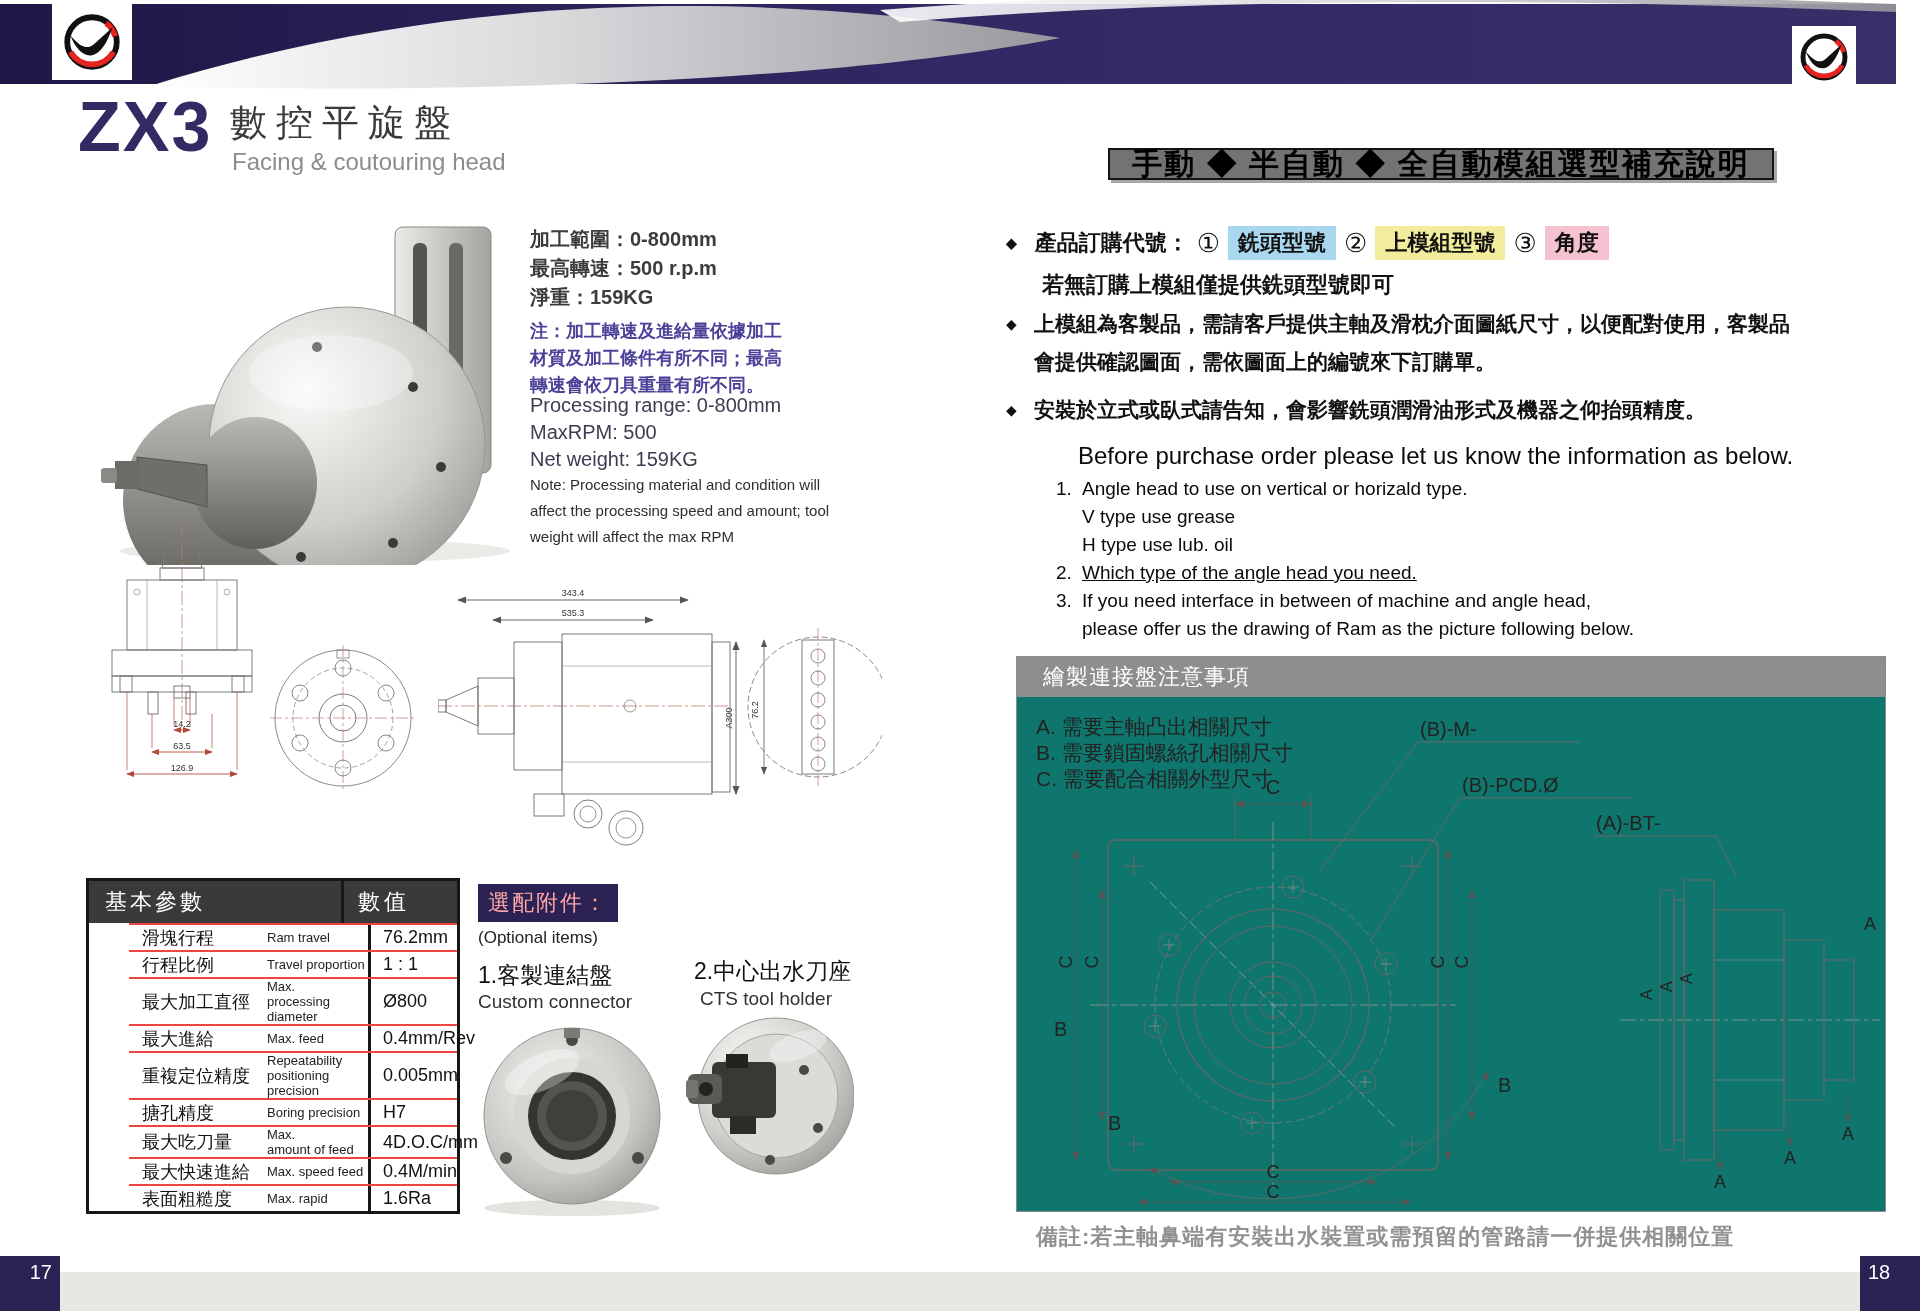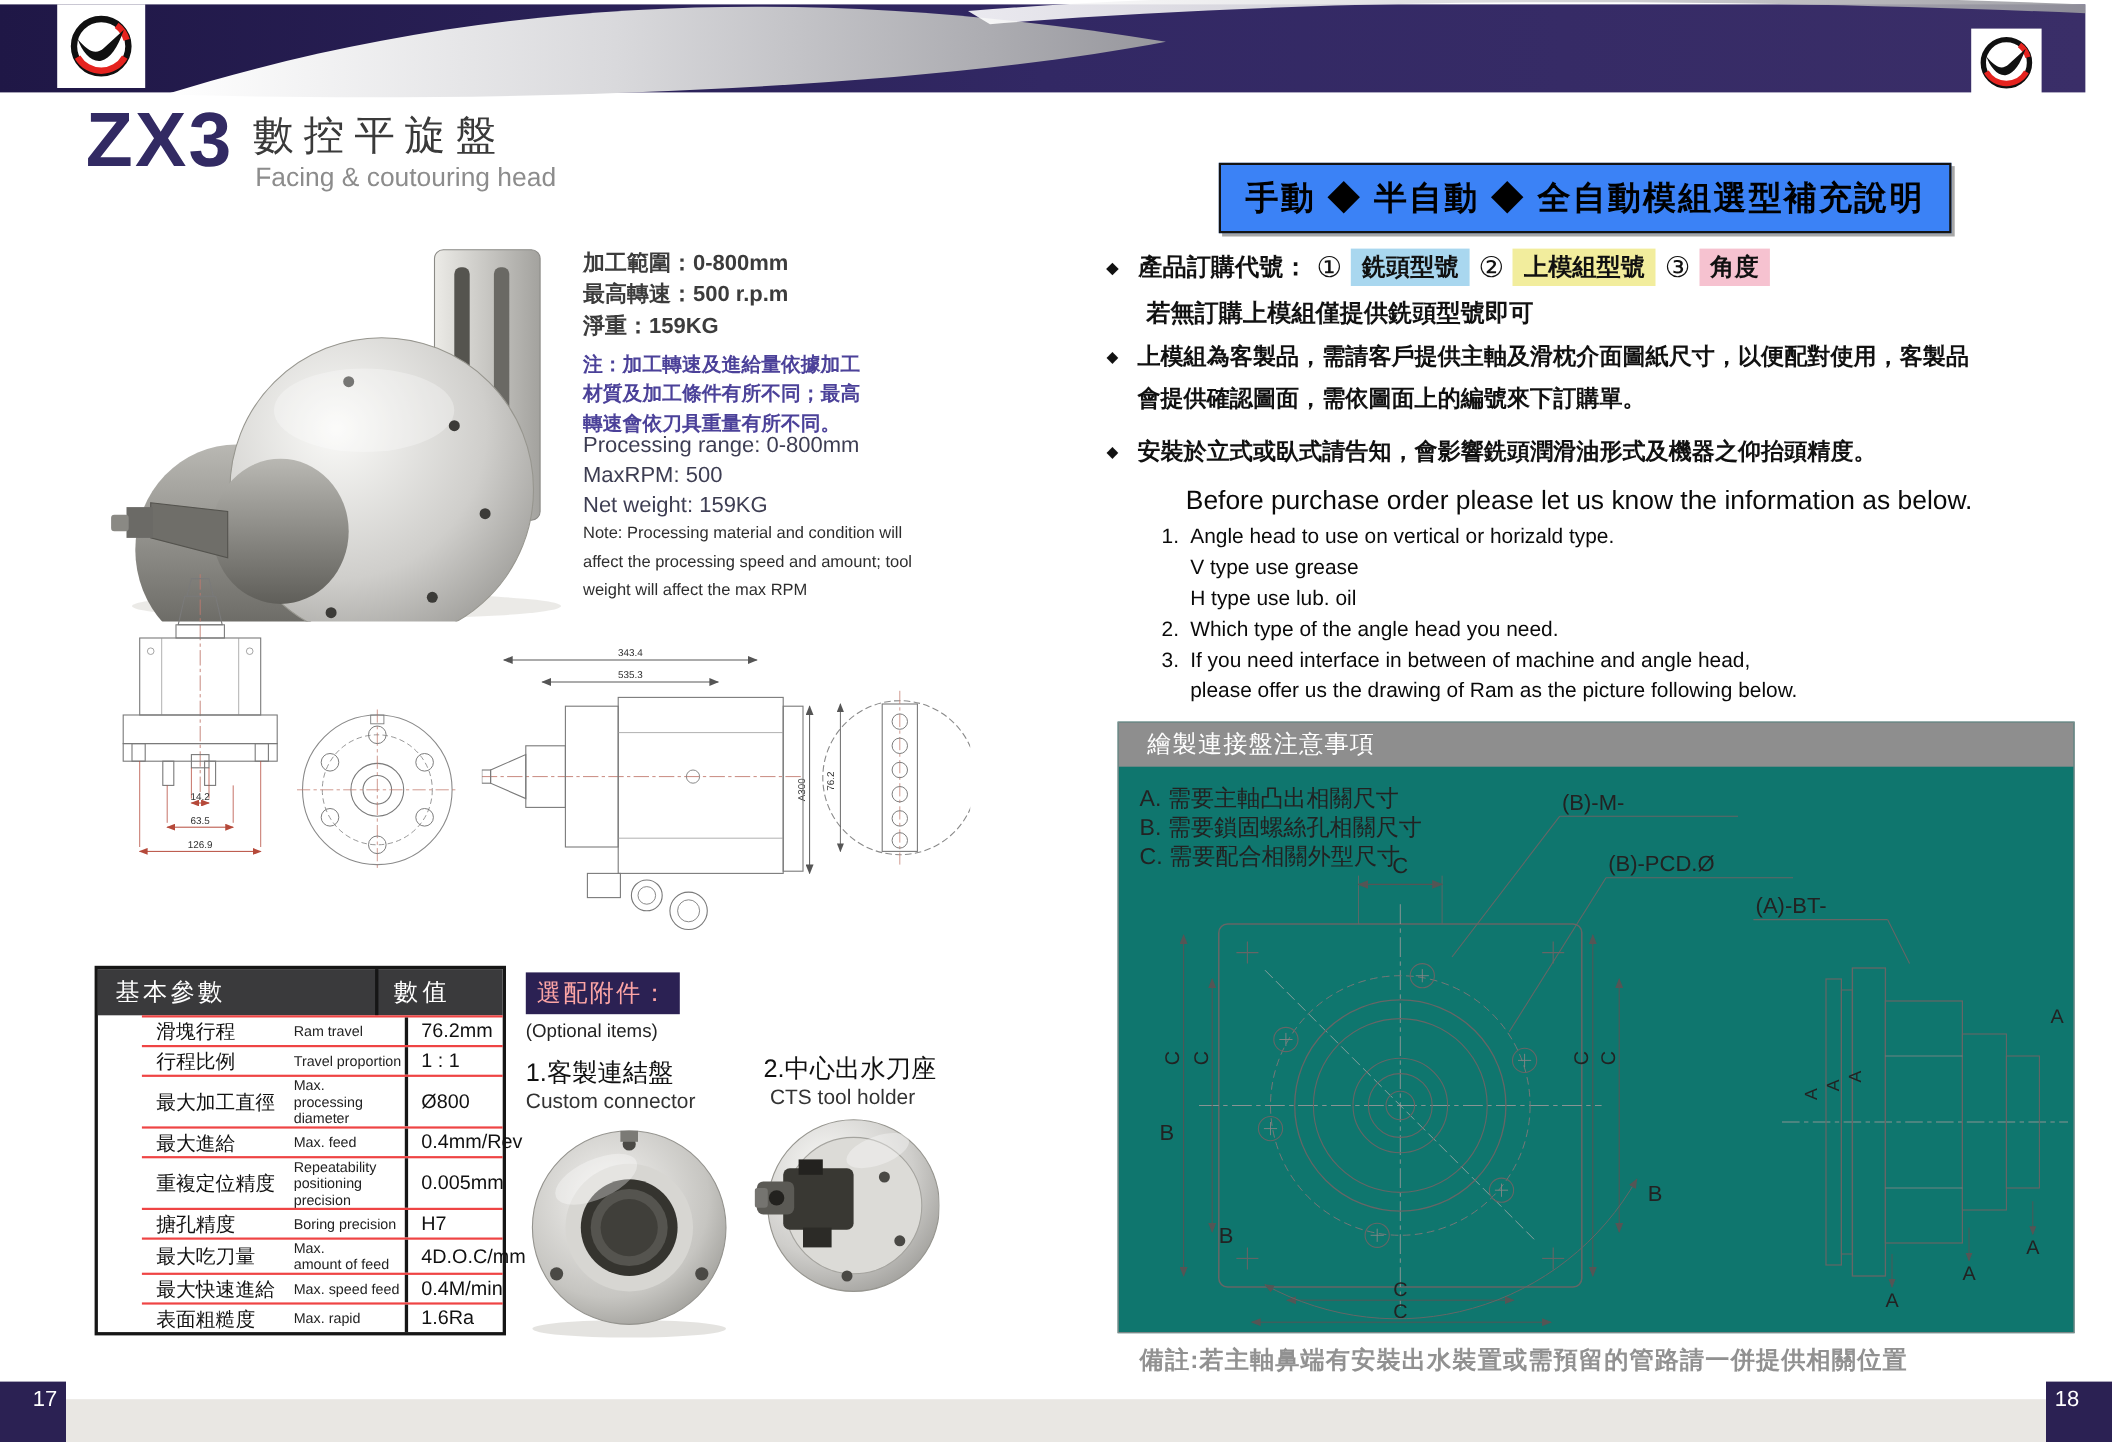--- a/index.html
+++ b/index.html
@@ -24,21 +24,21 @@
   .trow{flex:1;display:flex;border-top:2px solid #ef4444;margin-left:40px;}
   .c-zh{flex:0 0 138px;display:flex;align-items:center;padding-left:13px;font-size:18px;color:#111;box-sizing:border-box;}
   .c-en{flex:0 0 101px;display:flex;align-items:center;font-size:13px;color:#222;line-height:15px;white-space:pre-line;box-sizing:border-box;}
   .c-val{flex:1;display:flex;align-items:center;padding-left:12px;font-size:18px;color:#111;border-left:3px solid #161616;box-sizing:border-box;}
   
   .opt-title{position:absolute;left:478px;top:884px;width:140px;height:38px;background:#2b2153;color:#fca5a5;font-size:22px;letter-spacing:2px;line-height:38px;padding-left:10px;box-sizing:border-box;}
   .opt-sub{position:absolute;left:478px;top:928px;font-size:17px;color:#222;}
   .opt-zh{font-size:23px;color:#111;}
   .opt-en{font-size:19px;color:#333;}
   
-  .green-banner{position:absolute;left:1108px;top:148px;width:666px;height:64px;background:#3b82f6;border:2px solid #141414;box-shadow:3px 3px 0 rgba(60,60,60,.45);display:flex;align-items:center;justify-content:center;font-size:30px;font-weight:bold;color:#000;letter-spacing:2px;box-sizing:border-box;}
+  .green-banner{position:absolute;left:1108px;top:148px;width:666px;height:32px;background:#737373;border:2px solid #141414;box-shadow:3px 3px 0 rgba(60,60,60,.45);display:flex;align-items:center;justify-content:center;font-size:30px;font-weight:bold;color:#000;letter-spacing:2px;box-sizing:border-box;}
   .order-line{position:absolute;left:1006px;top:226px;display:flex;align-items:center;font-size:22px;font-weight:bold;color:#111;}
   .diamond{font-size:14px;margin-right:18px;color:#111;}
   .circ-num{font-size:26px;font-weight:normal;margin:0 8px;}
   .hl{padding:2px 10px;}
   .hl-blue{background:#a9d7ef;}
   .hl-yellow{background:#f2ed9d;}
   .hl-pink{background:#f6c2d0;}
   .rtext{font-size:21px;font-weight:bold;color:#111;}
   .en-head{font-size:24px;color:#0a0a0a;}
   .en-item{font-size:19px;color:#0a0a0a;}
@@ -371,21 +371,21 @@
   <div class="abs rtext" style="left:1034px;top:348px;">會提供確認圖面，需依圖面上的編號來下訂購單。</div>
 
   <span class="abs diamond" style="left:1006px;top:402px;">◆</span>
   <div class="abs rtext" style="left:1034px;top:396px;">安裝於立式或臥式請告知，會影響銑頭潤滑油形式及機器之仰抬頭精度。</div>
 
   <div class="abs en-head" style="left:1078px;top:442px;">Before purchase order please let us know the information as below.</div>
 
   <div class="abs en-item" style="left:1056px;top:478px;"><span class="en-num">1.</span><span>Angle head to use on vertical or horizald type.</span></div>
   <div class="abs en-item" style="left:1056px;top:506px;"><span class="en-num"></span><span>V type use grease</span></div>
   <div class="abs en-item" style="left:1056px;top:534px;"><span class="en-num"></span><span>H type use lub. oil</span></div>
-  <div class="abs en-item" style="left:1056px;top:562px;"><span class="en-num">2.</span><span>Which type of the angle head you need.</span></div>
+  <div class="abs en-item" style="left:1056px;top:562px;text-decoration:underline;"><span class="en-num">2.</span><span>Which type of the angle head you need.</span></div>
   <div class="abs en-item" style="left:1056px;top:590px;"><span class="en-num">3.</span><span>If you need interface in between of machine and angle head,</span></div>
   <div class="abs en-item" style="left:1056px;top:618px;"><span class="en-num"></span><span>please offer us the drawing of Ram as the picture following below.</span></div>
 
   <div class="diag-box">
     <div class="diag-head">繪製連接盤注意事項</div>
   </div>
   <div class="abs diag-note" style="left:1036px;top:714px;">A. 需要主軸凸出相關尺寸</div>
   <div class="abs diag-note" style="left:1036px;top:740px;">B. 需要鎖固螺絲孔相關尺寸</div>
   <div class="abs diag-note" style="left:1036px;top:766px;">C. 需要配合相關外型尺寸</div>
 

